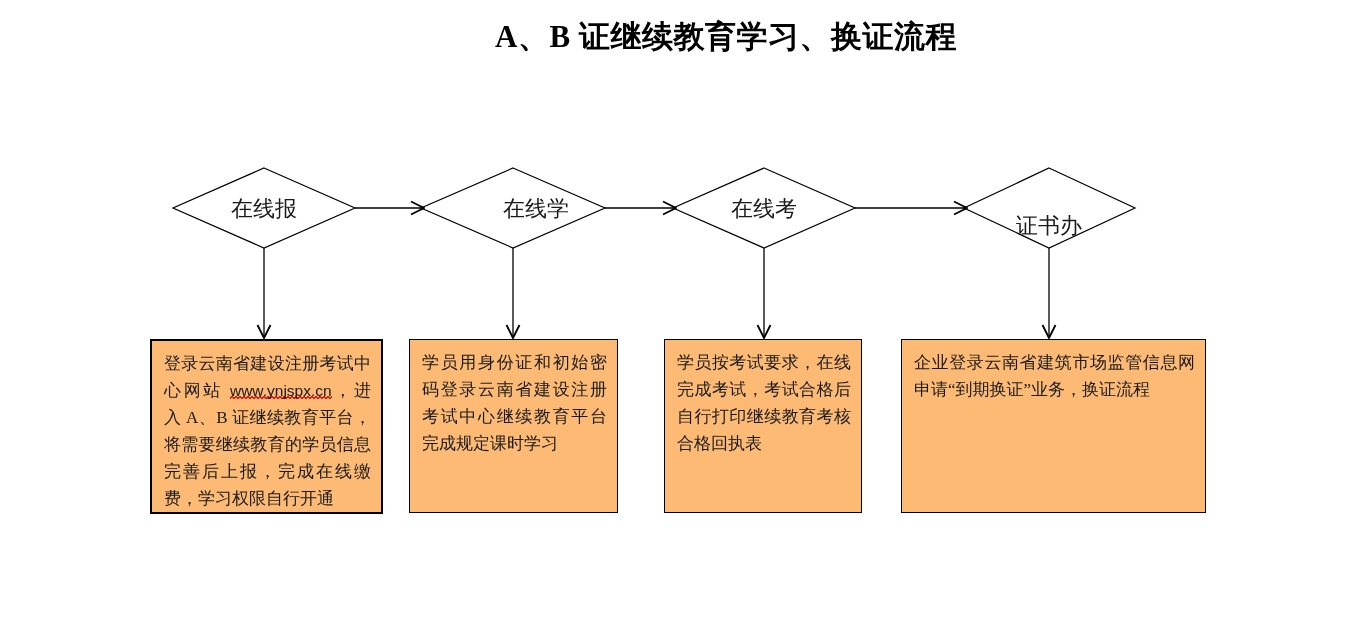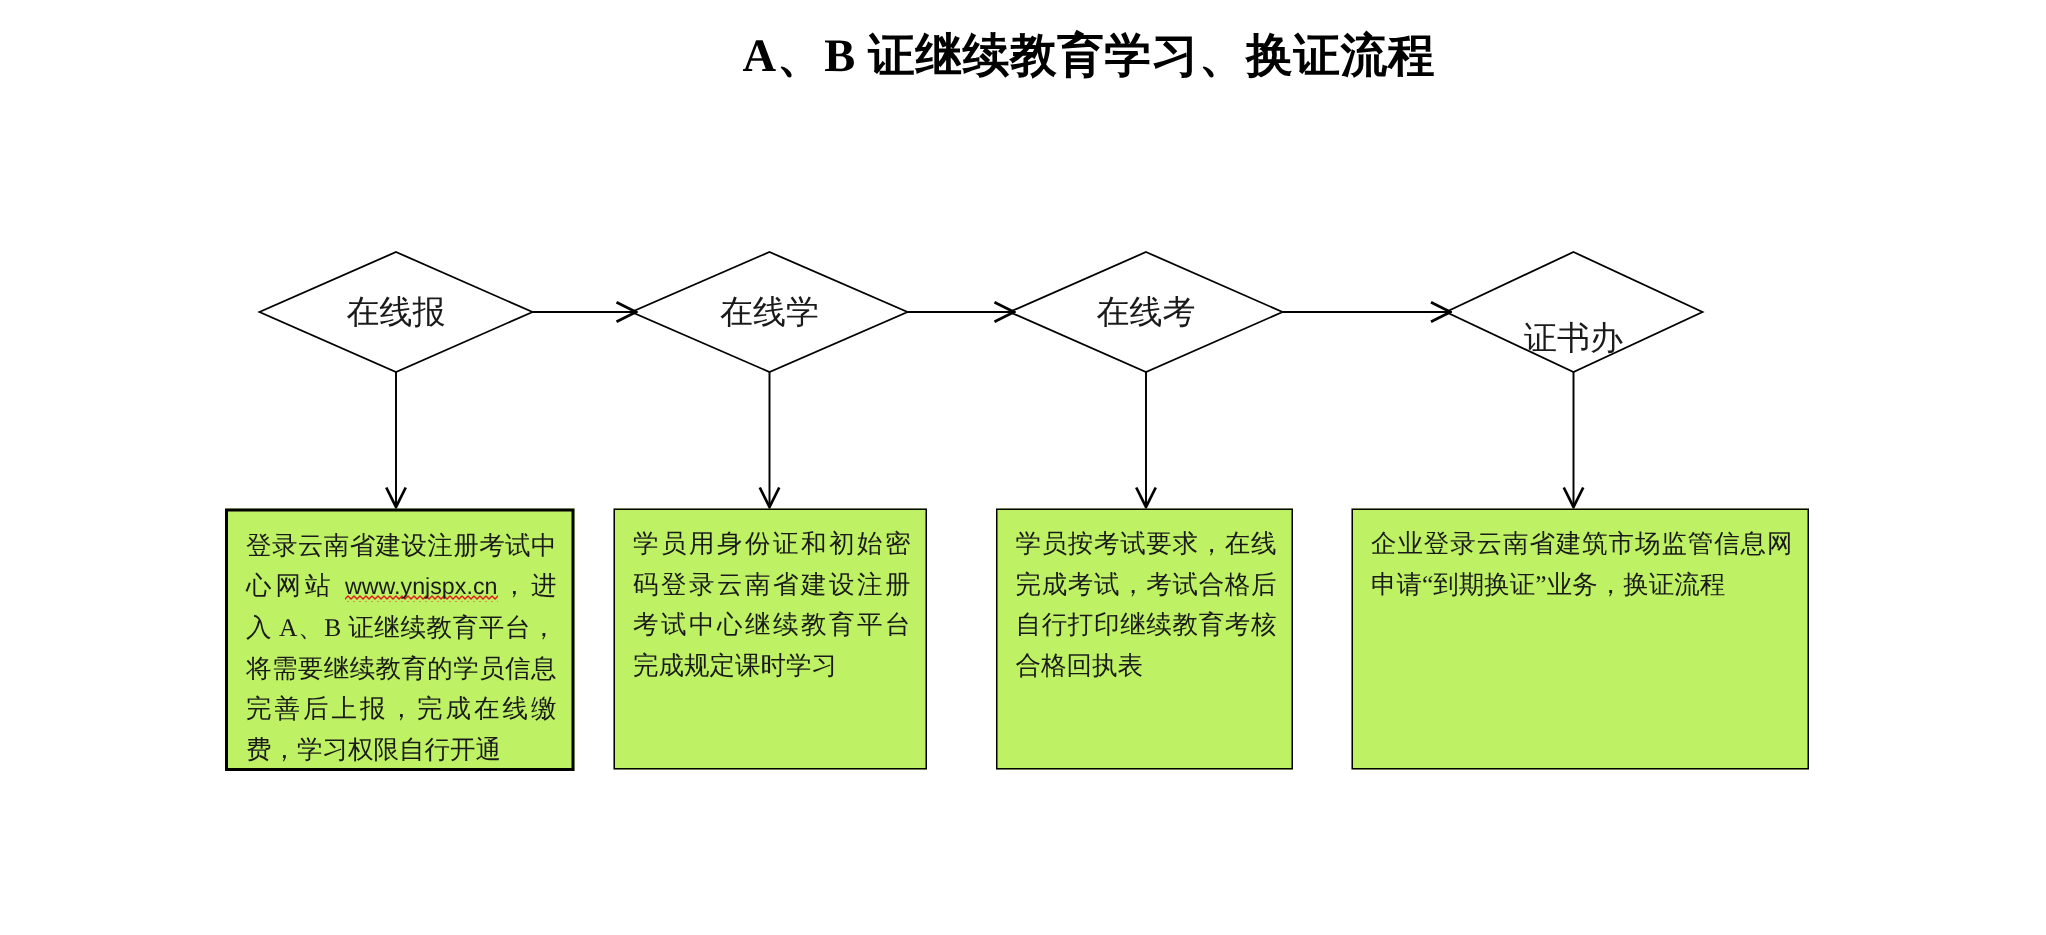--- a/index.html
+++ b/index.html
@@ -57,21 +57,21 @@
     line-height: 17px;
     color: #1a1a1a;
     white-space: nowrap;
     transform: translate(-50%, -50%);
   }
 
   .procbox {
     position: absolute;
     box-sizing: border-box;
     border: 1px solid #000000;
-    background: #bef264;
+    background: #fdba74;
   }
   .procbox.heavy { border-width: 2px; }
 
   .procbox .body {
     font-family: "Liberation Serif", "DejaVu Serif", serif;
     font-size: 17px;
     line-height: 27px;
     color: #1a1a1a;
     padding: 9px 10px 0 12px;
     text-align: justify;
@@ -119,21 +119,21 @@
     <line x1="605" y1="208" x2="676" y2="208" stroke="#000000" stroke-width="1.3" marker-end="url(#openArrow)"></line>
     <line x1="855" y1="208" x2="967" y2="208" stroke="#000000" stroke-width="1.3" marker-end="url(#openArrow)"></line>
 
     <line x1="264" y1="248" x2="264" y2="338" stroke="#000000" stroke-width="1.3" marker-end="url(#openArrow)"></line>
     <line x1="513" y1="248" x2="513" y2="338" stroke="#000000" stroke-width="1.3" marker-end="url(#openArrow)"></line>
     <line x1="764" y1="248" x2="764" y2="338" stroke="#000000" stroke-width="1.3" marker-end="url(#openArrow)"></line>
     <line x1="1049" y1="248" x2="1049" y2="338" stroke="#000000" stroke-width="1.3" marker-end="url(#openArrow)"></line>
   </svg>
 
   <div class="diamond-label" style="left:264px; top:208px;">在线报</div>
-  <div class="diamond-label" style="left:513px; top:208px;">在线学</div>
+  <div class="diamond-label" style="left:536px; top:208px;">在线学</div>
   <div class="diamond-label" style="left:764px; top:208px;">在线考</div>
   <div class="diamond-label" style="left:1049px; top:225px;">证书办</div>
 
   <div class="procbox heavy" style="left:150px; top:339px; width:233px; height:175px;">
     <div class="body">
       <span>登录云南省建设注册考试中心网站 </span><span class="url">www.ynjspx.cn</span><span>，进入 A、B 证继续教育平台，将需要继续教育的学员信息完善后上报，完成在线缴费，学习权限自行开通</span>
     </div>
   </div>
 
   <div class="procbox" style="left:664px; top:339px; width:198px; height:174px;">

